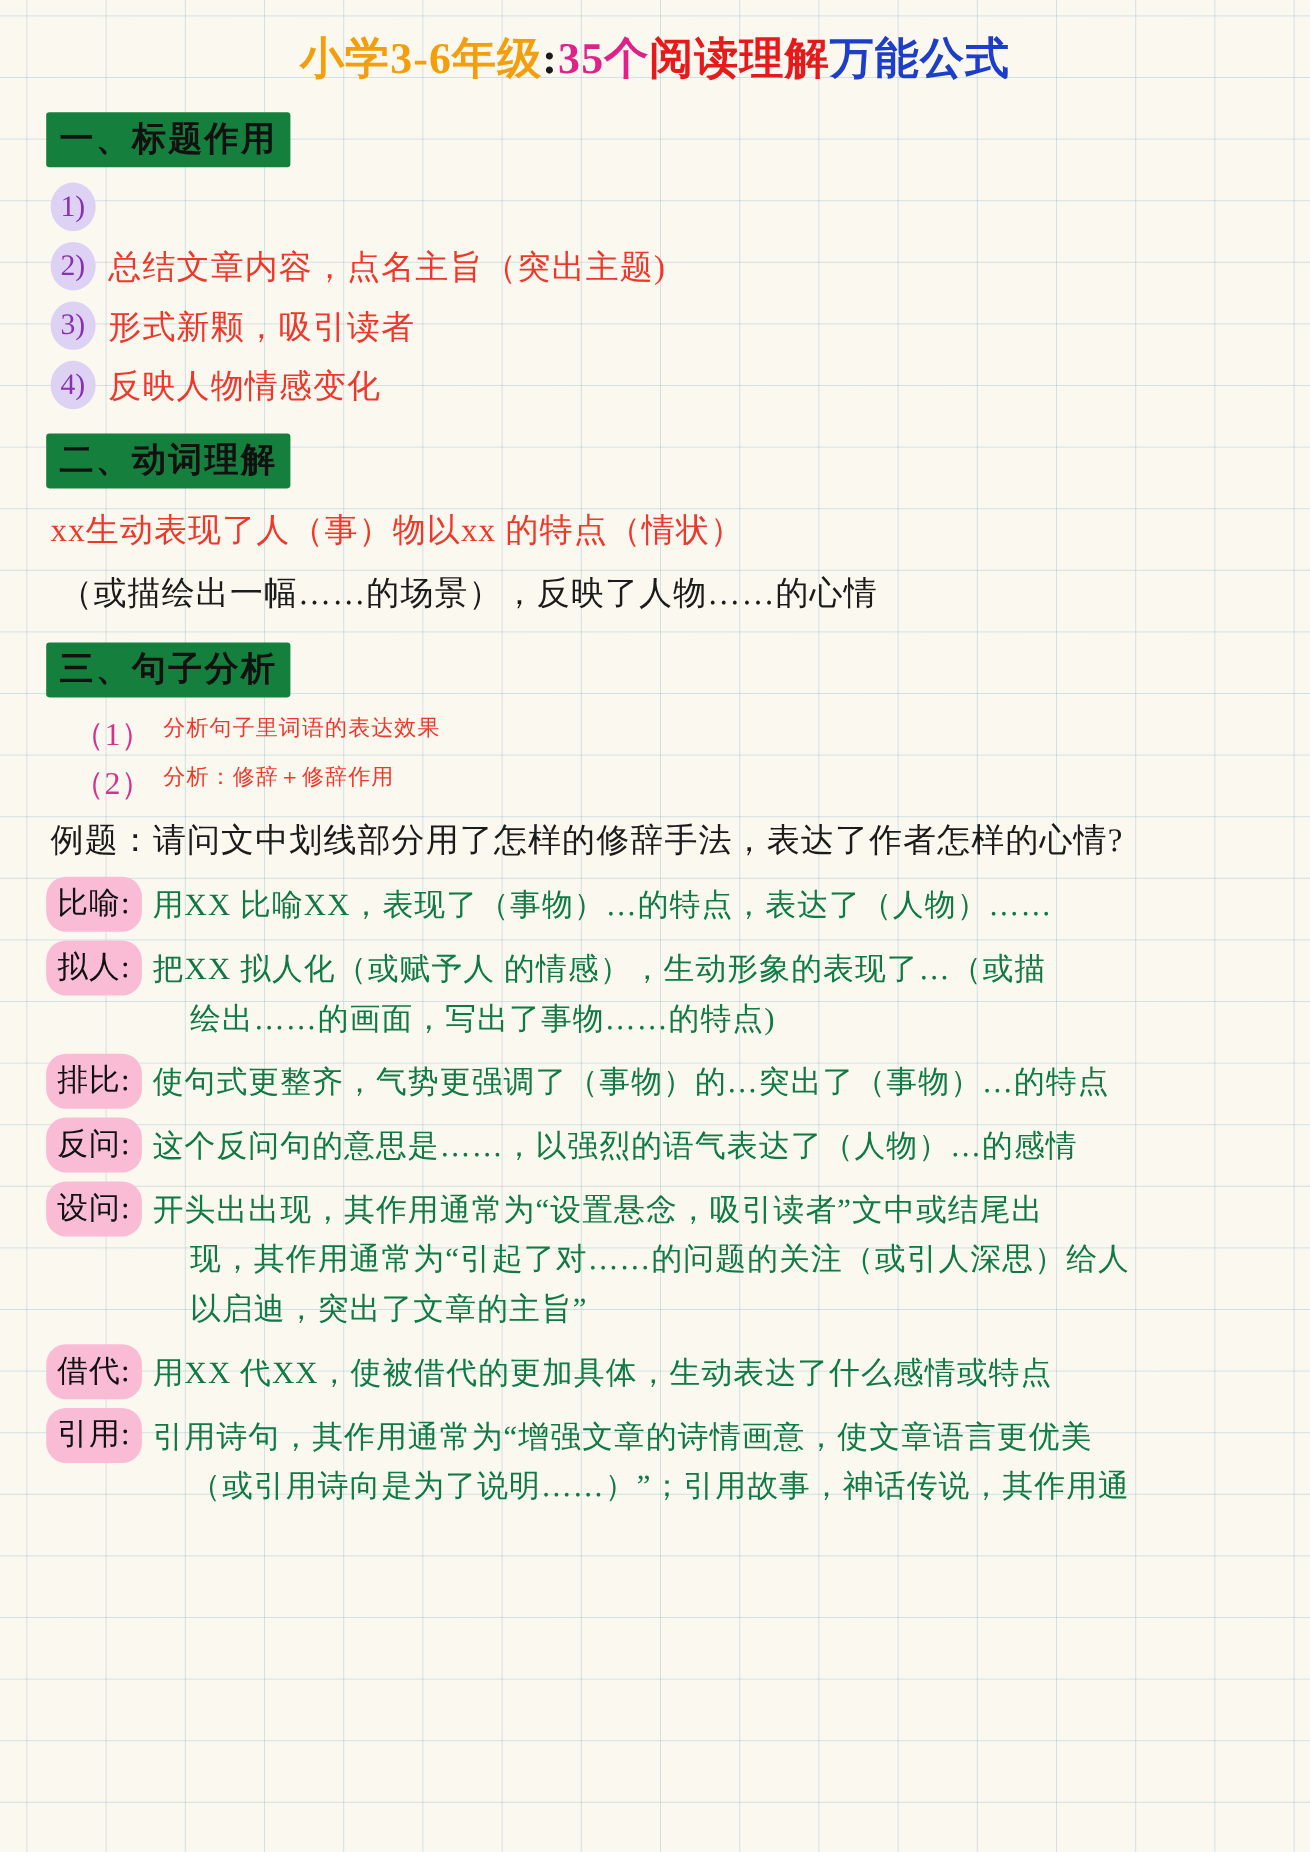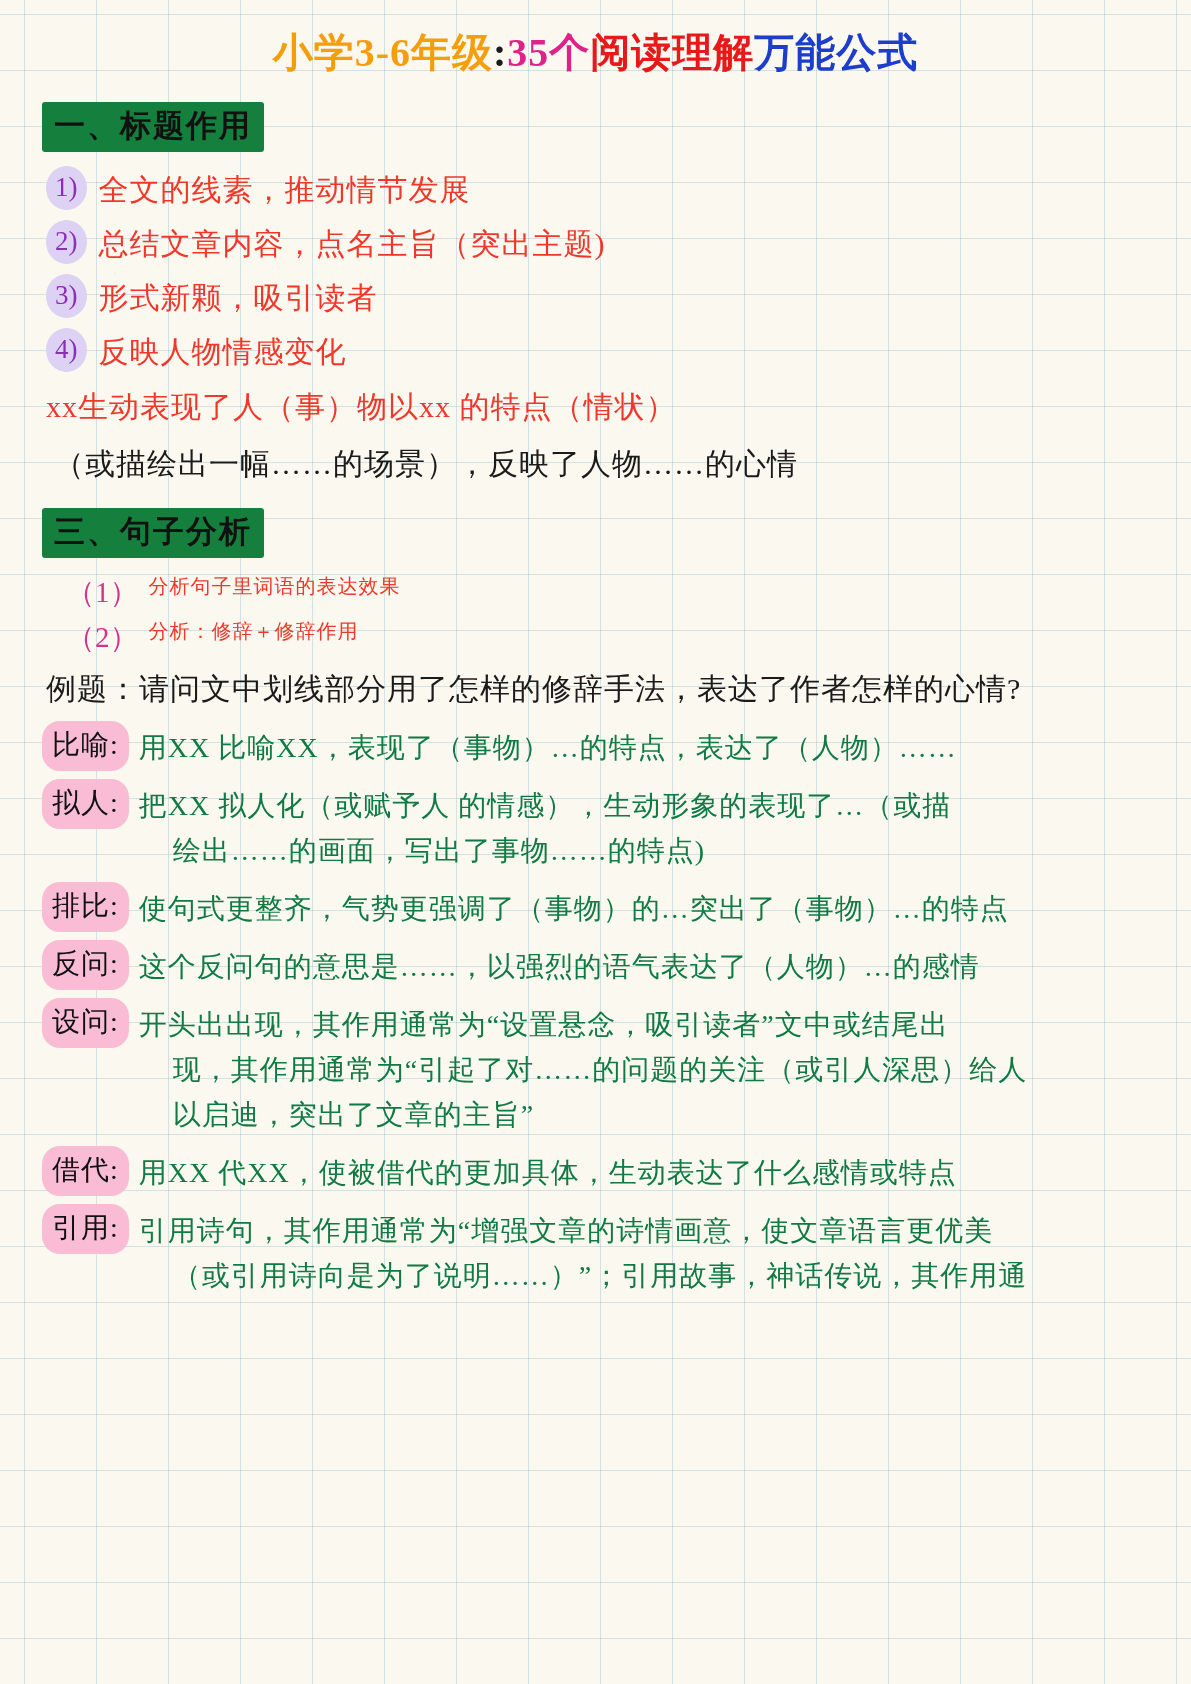--- a/index.html
+++ b/index.html
@@ -161,36 +161,36 @@
     
     <div class="title">
       <span class="t-orange">小学3-6年级</span><span class="t-black">:</span><span class="t-pink">35个</span><span class="t-red">阅读理解</span><span class="t-blue">万能公式</span>
     </div>
 
     
     <div class="sec">一、标题作用</div>
 
     <div class="row">
       <span class="num-oval">1)</span>
-      <span class="row-text">全文的线素，推动情节发展</span>
     </div>
     <div class="row">
       <span class="num-oval">2)</span>
       <span class="row-text">总结文章内容，点名主旨（突出主题)</span>
     </div>
     <div class="row">
       <span class="num-oval">3)</span>
       <span class="row-text">形式新颗，吸引读者</span>
     </div>
     <div class="row">
       <span class="num-oval">4)</span>
       <span class="row-text">反映人物情感变化</span>
     </div>
 
     
+    <div class="sec">二、动词理解</div>
 
     <div class="para red">xx生动表现了人（事）物以xx 的特点（情状）</div>
     <div class="para dark">（或描绘出一幅……的场景），反映了人物……的心情</div>
 
     
     <div class="sec">三、句子分析</div>
 
     <div class="sub-row">
       <span class="num-circle">（1）</span>
       <span class="sub-text">分析句子里词语的表达效果</span>

